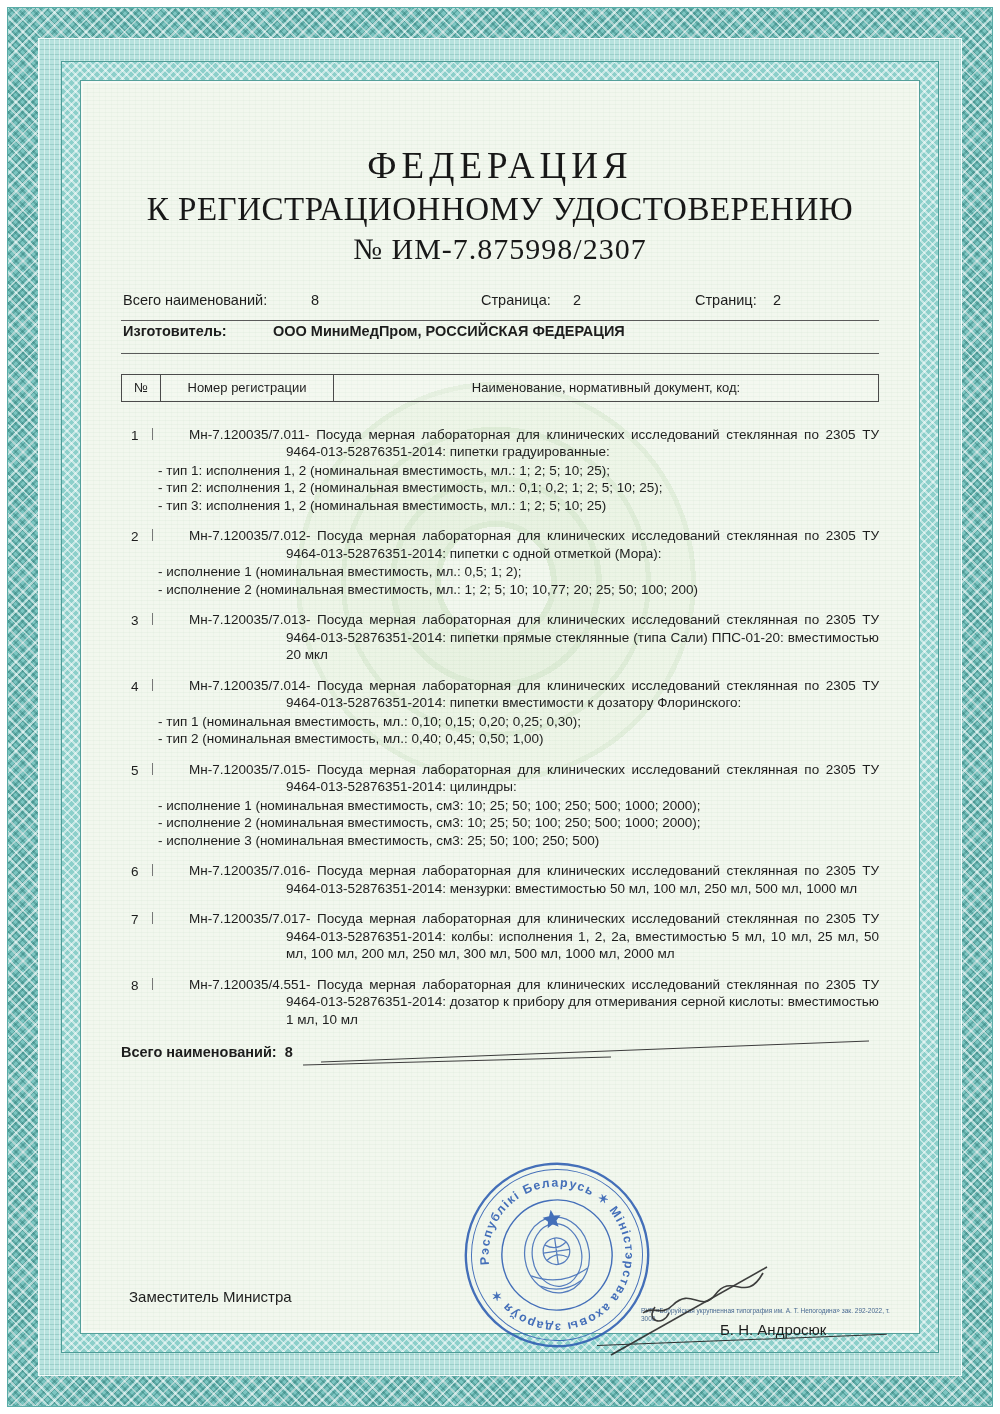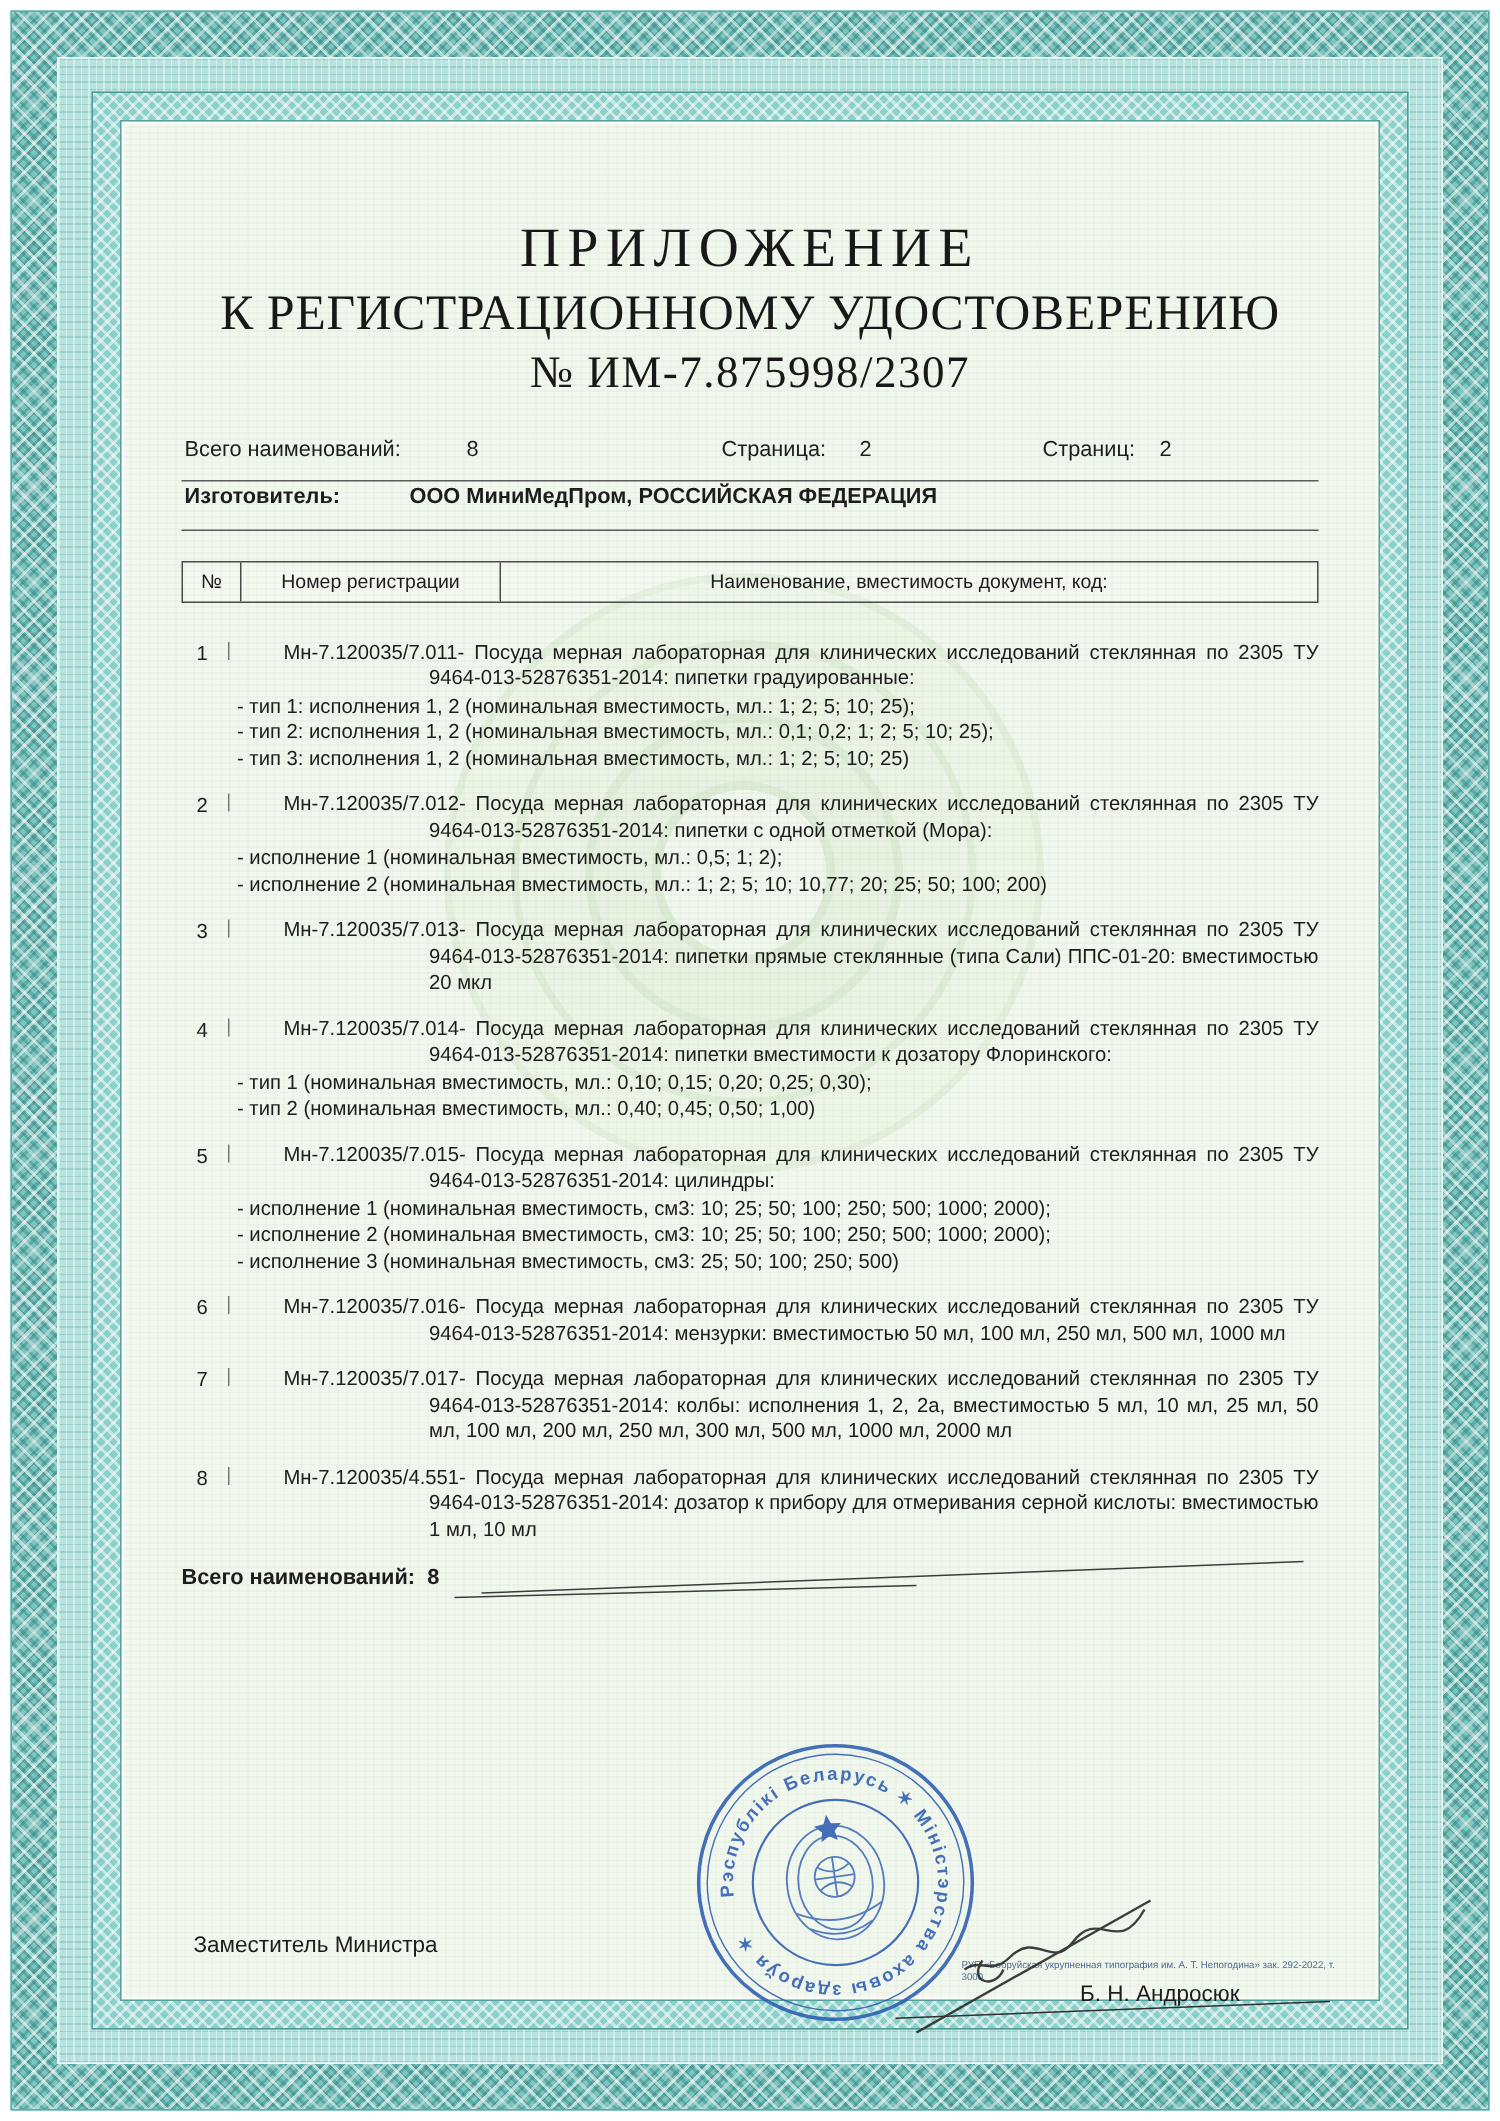--- a/index.html
+++ b/index.html
@@ -104,21 +104,21 @@
 <body>
 
 <div class="cert">
   <div class="b1">
     <div class="b2">
       <div class="b3">
         <div class="inner">
           <div class="content">
 
             <div class="title-block">
-              <div class="t1">ПРИЛОЖЕНИЕ</div>
+              <div class="t1">ФЕДЕРАЦИЯ</div>
               <div class="t2">К РЕГИСТРАЦИОННОМУ УДОСТОВЕРЕНИЮ</div>
               <div class="t3">№  ИМ-7.875998/2307</div>
             </div>
 
             <div class="meta-row">
               <span class="m-total-label">Всего наименований:</span>
               <span class="m-total-val">8</span>
               <span class="m-page-label">Страница:</span>
               <span class="m-page-val">2</span>
               <span class="m-pages-label">Страниц:</span>
@@ -128,21 +128,21 @@
 
             <div class="mfr-row">
               <span class="mfr-label">Изготовитель:</span>
               <span class="mfr-val">ООО МиниМедПром, РОССИЙСКАЯ ФЕДЕРАЦИЯ</span>
             </div>
             <div class="rule"></div>
 
             <div class="thead">
               <div class="th1">№</div>
               <div class="th2">Номер регистрации</div>
-              <div class="th3">Наименование, вместимость документ, код:</div>
+              <div class="th3">Наименование, нормативный документ, код:</div>
             </div>
 
             <div class="items">
   <div class="row">
     <span class="row-num">1</span>
     <span class="tick"></span>
     <p class="row-main"><span class="reg">Мн-7.120035/7.011-</span><span class="desc"> Посуда мерная лабораторная для клинических исследований стеклянная по 2305 ТУ 9464-013-52876351-2014: пипетки градуированные:</span></p>
     <div class="row-subs">
                     <div class="sub">- тип 1: исполнения 1, 2 (номинальная вместимость, мл.: 1; 2; 5; 10; 25);</div>
                     <div class="sub">- тип 2: исполнения 1, 2 (номинальная вместимость, мл.: 0,1; 0,2; 1; 2; 5; 10; 25);</div>

